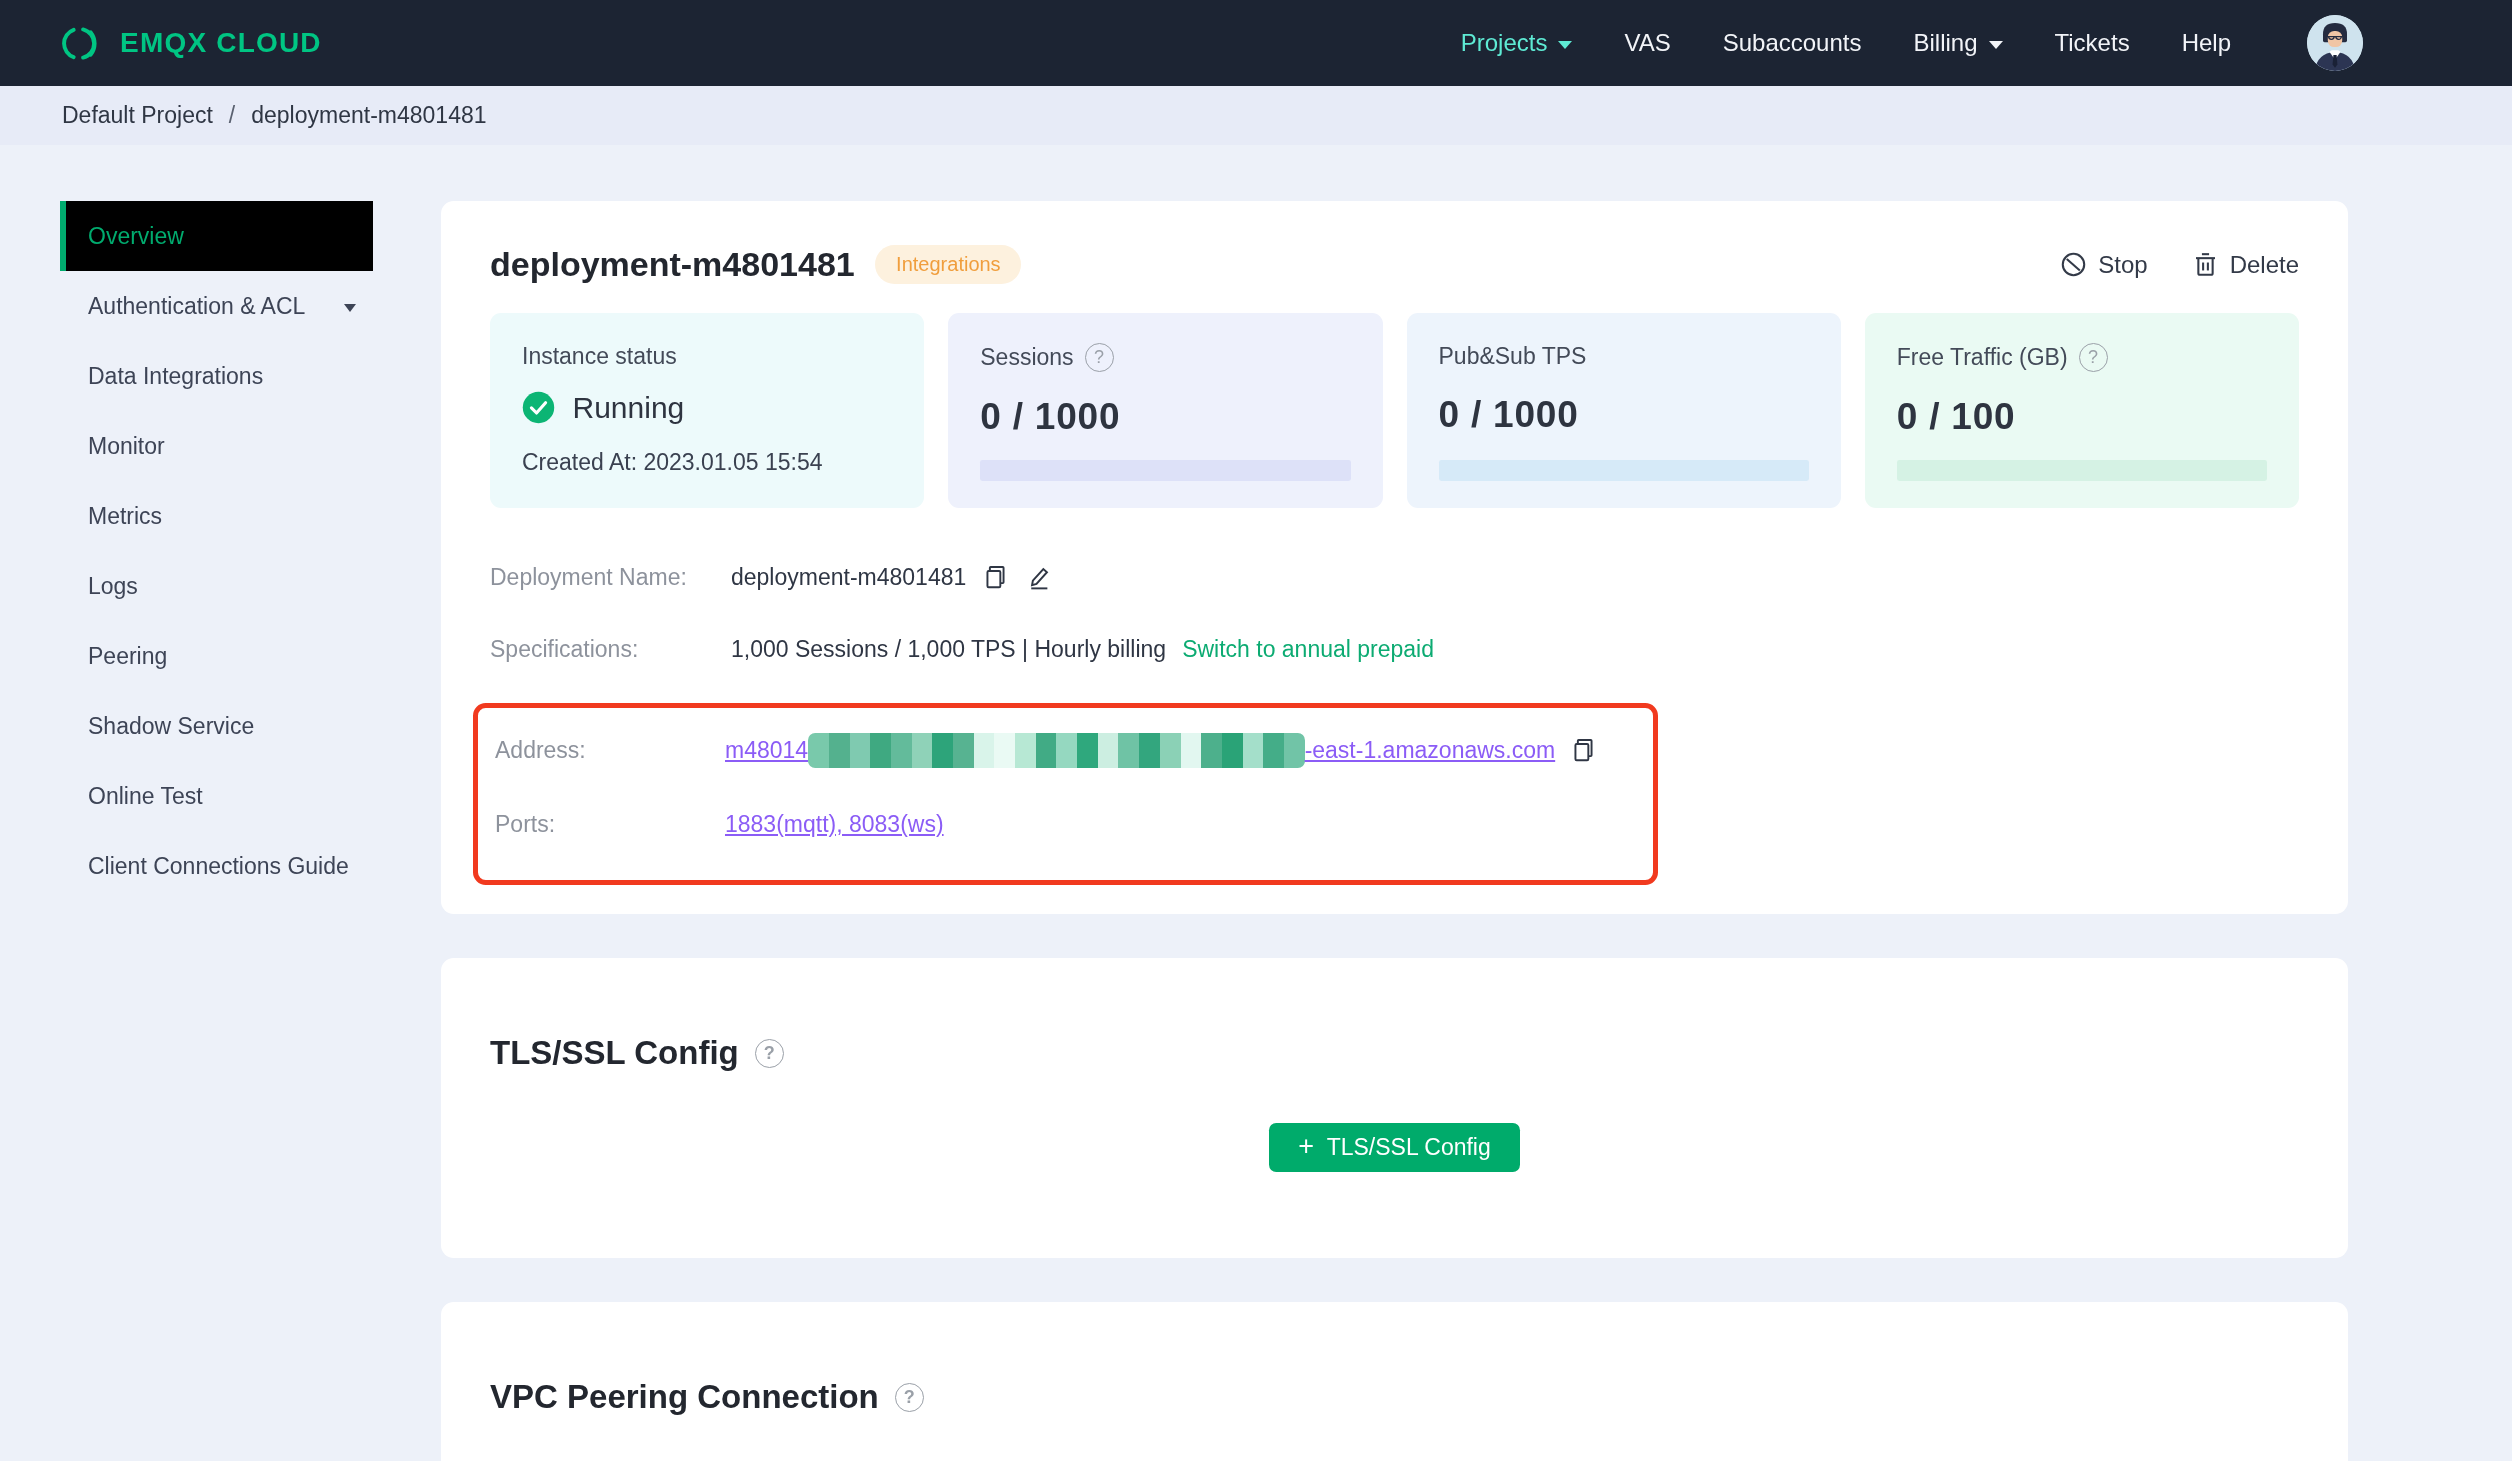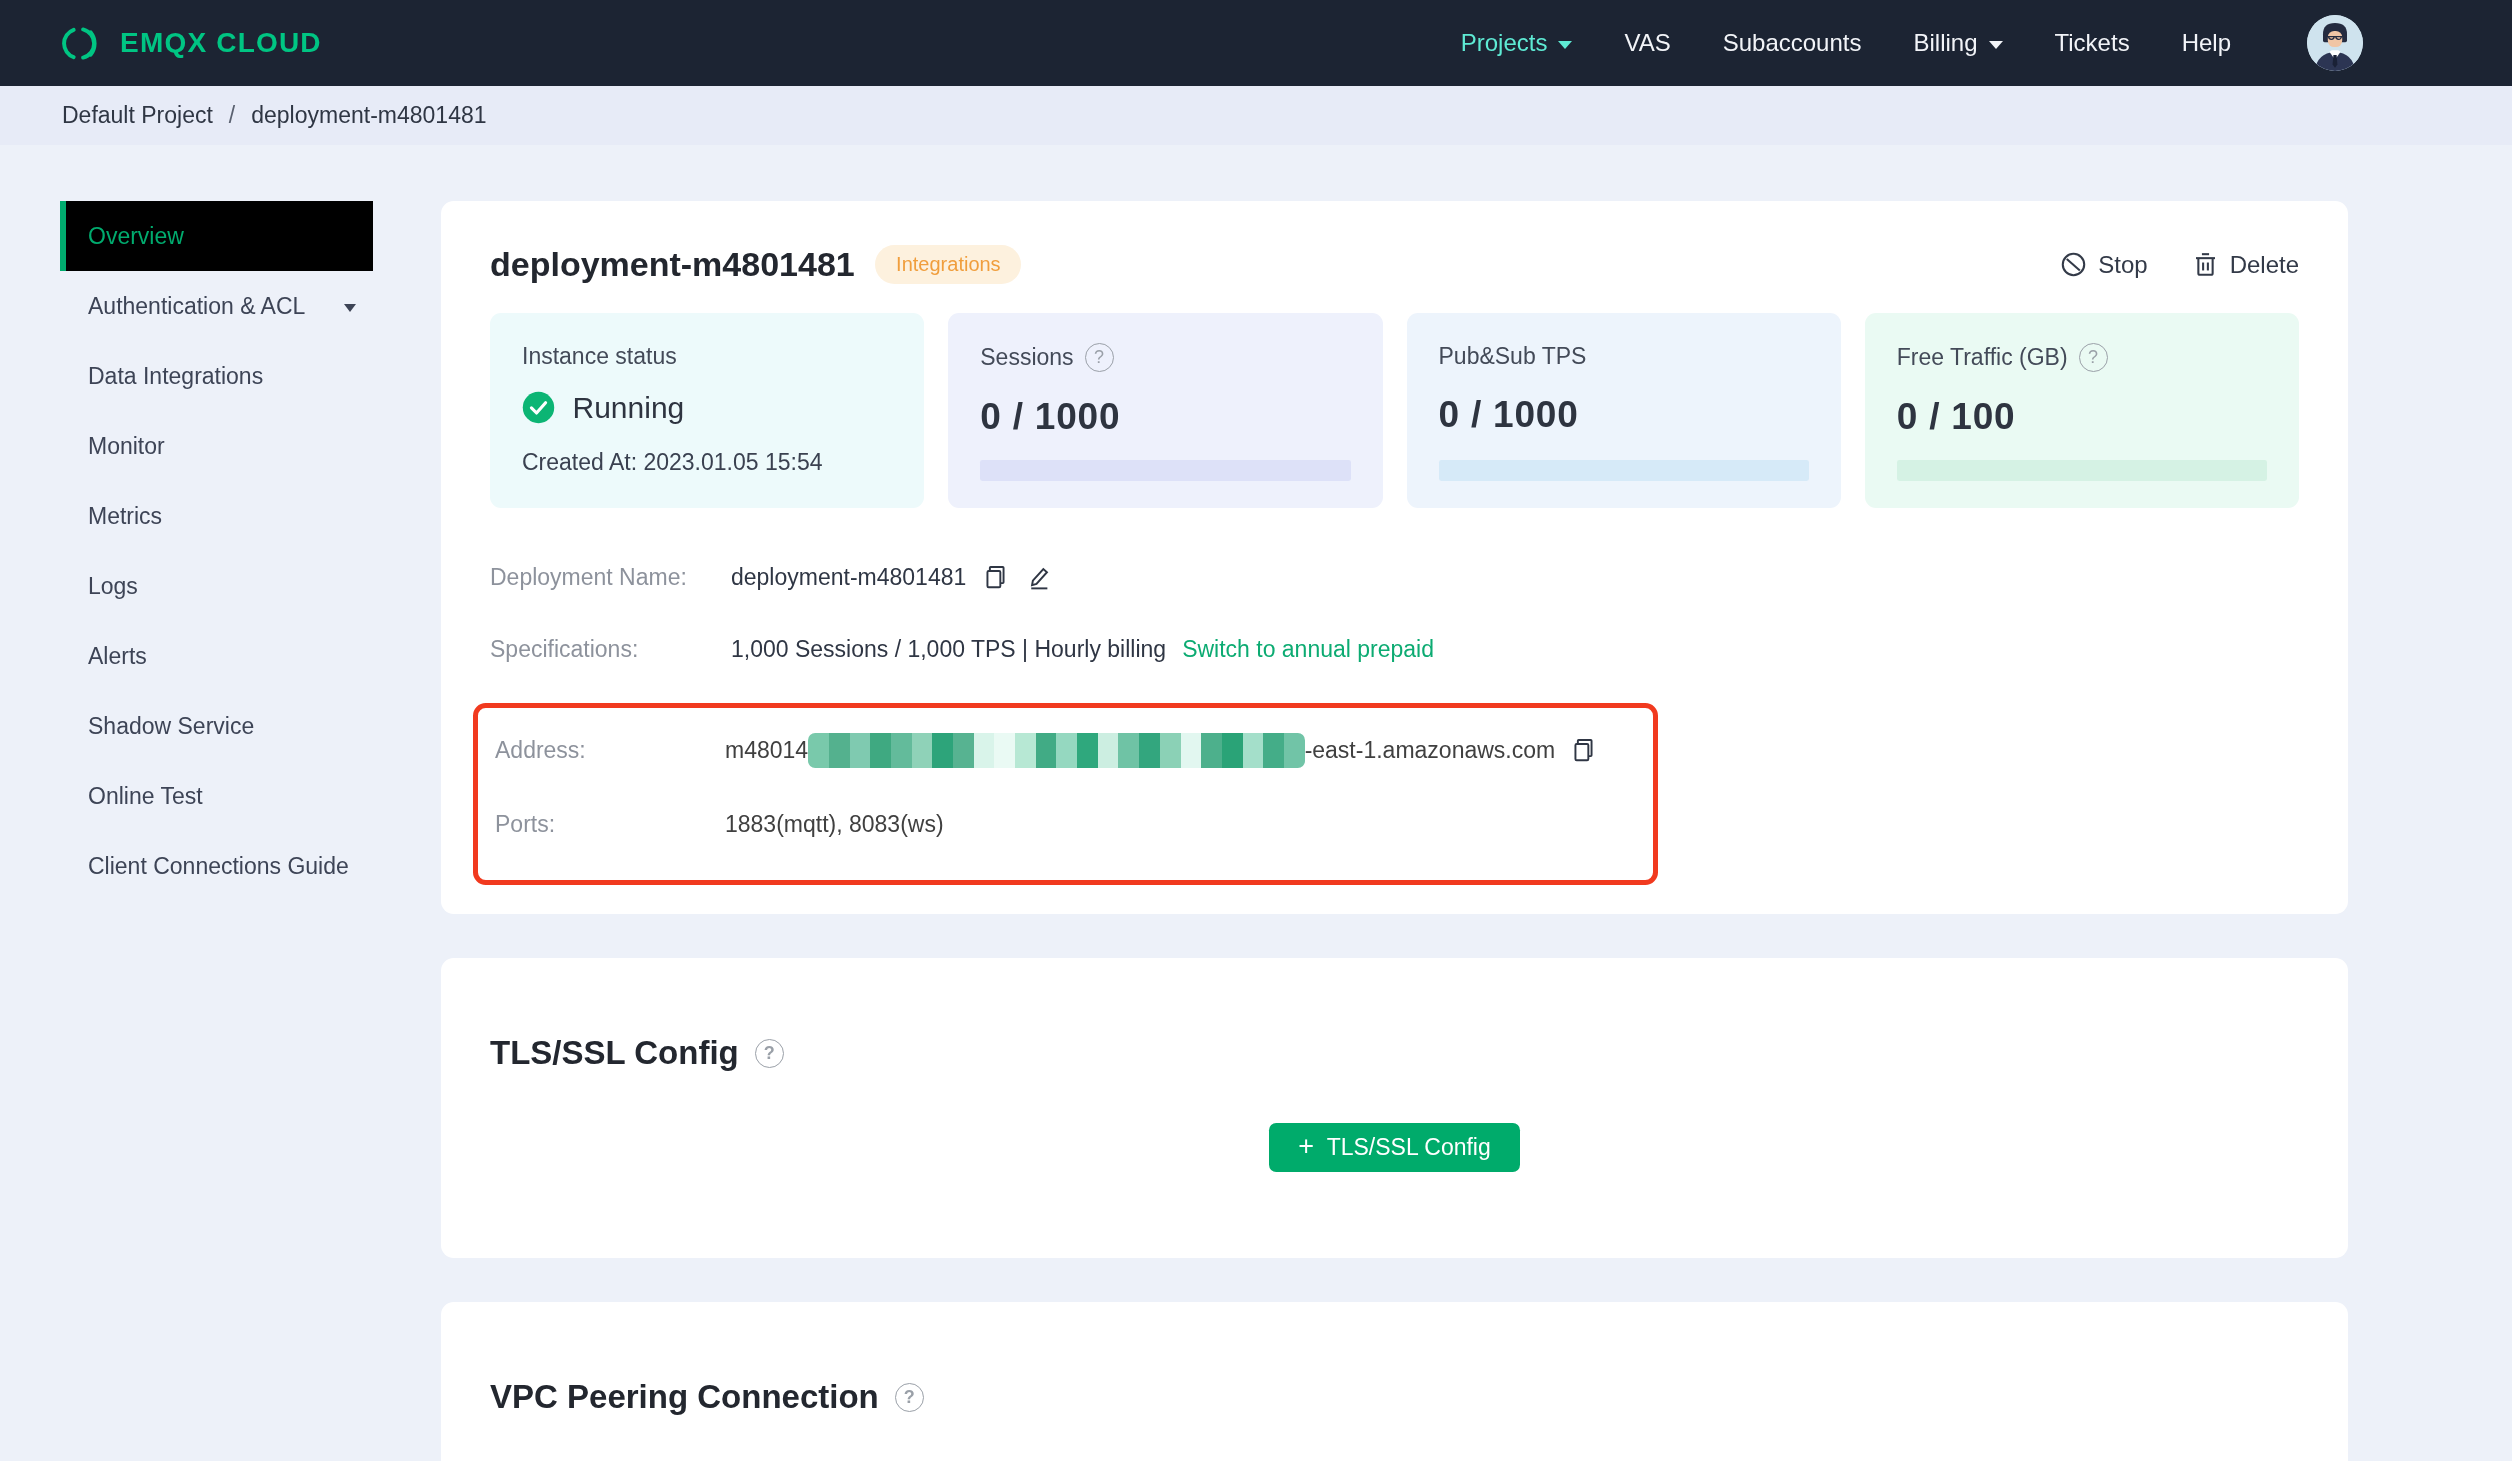--- a/index.html
+++ b/index.html
@@ -49,21 +49,21 @@
   .stat.s-tps     { background:#edf4fc; } .stat.s-tps  .track { background:#d6eaf8; }
   .stat.s-traffic { background:#eafaf3; } .stat.s-traffic .track { background:#d5f2e4; }
   .running-row { display:flex; align-items:center; gap:17.5px; margin-top:20.7px; font-size:30px; color:#2e3440; font-weight:500; }
   .created { margin-top:24px; font-size:23px; color:#3a4150; }
 
   .details { margin-top:51px; font-size:23px; }
   .detail-row { display:flex; align-items:center; min-height:37px; margin-bottom:35px; }
   .detail-label { width:241px; flex:none; color:#8d929c; }
   .detail-value { display:flex; align-items:center; color:#2f3644; }
   .icon-btn { cursor:pointer; display:inline-flex; margin-left:14.3px; }
-  .green { color:#404040; }
+  .green { color:#8b5cf6;text-decoration:underline; }
   .link { color:#0cab72; cursor:pointer; margin-left:16px; white-space:nowrap; }
 
   .red-box { border:5.6px solid #f13a1f; border-radius:12.7px; margin-left:-17.5px; padding:24px 17.5px 0; width:1185px; }
   .red-box .detail-row { margin-bottom:37px; }
   .red-box .detail-label { width:230px; }
   .mosaic { display:inline-flex; height:35px; border-radius:7.2px; overflow:hidden; vertical-align:middle; }
   .mosaic span { width:20.7px; height:35px; display:block; }
 
   
   .card.section { padding:76px 49px 86px; }
@@ -146,21 +146,21 @@
     <div class="side-item">
         <span>Monitor</span>
       </div>
     <div class="side-item">
         <span>Metrics</span>
       </div>
     <div class="side-item">
         <span>Logs</span>
       </div>
     <div class="side-item">
-        <span>Alerts</span>
+        <span>Peering</span>
       </div>
     <div class="side-item">
         <span>Shadow Service</span>
       </div>
     <div class="side-item">
         <span>Online Test</span>
       </div>
     <div class="side-item">
         <span>Client Connections Guide</span>
       </div>

